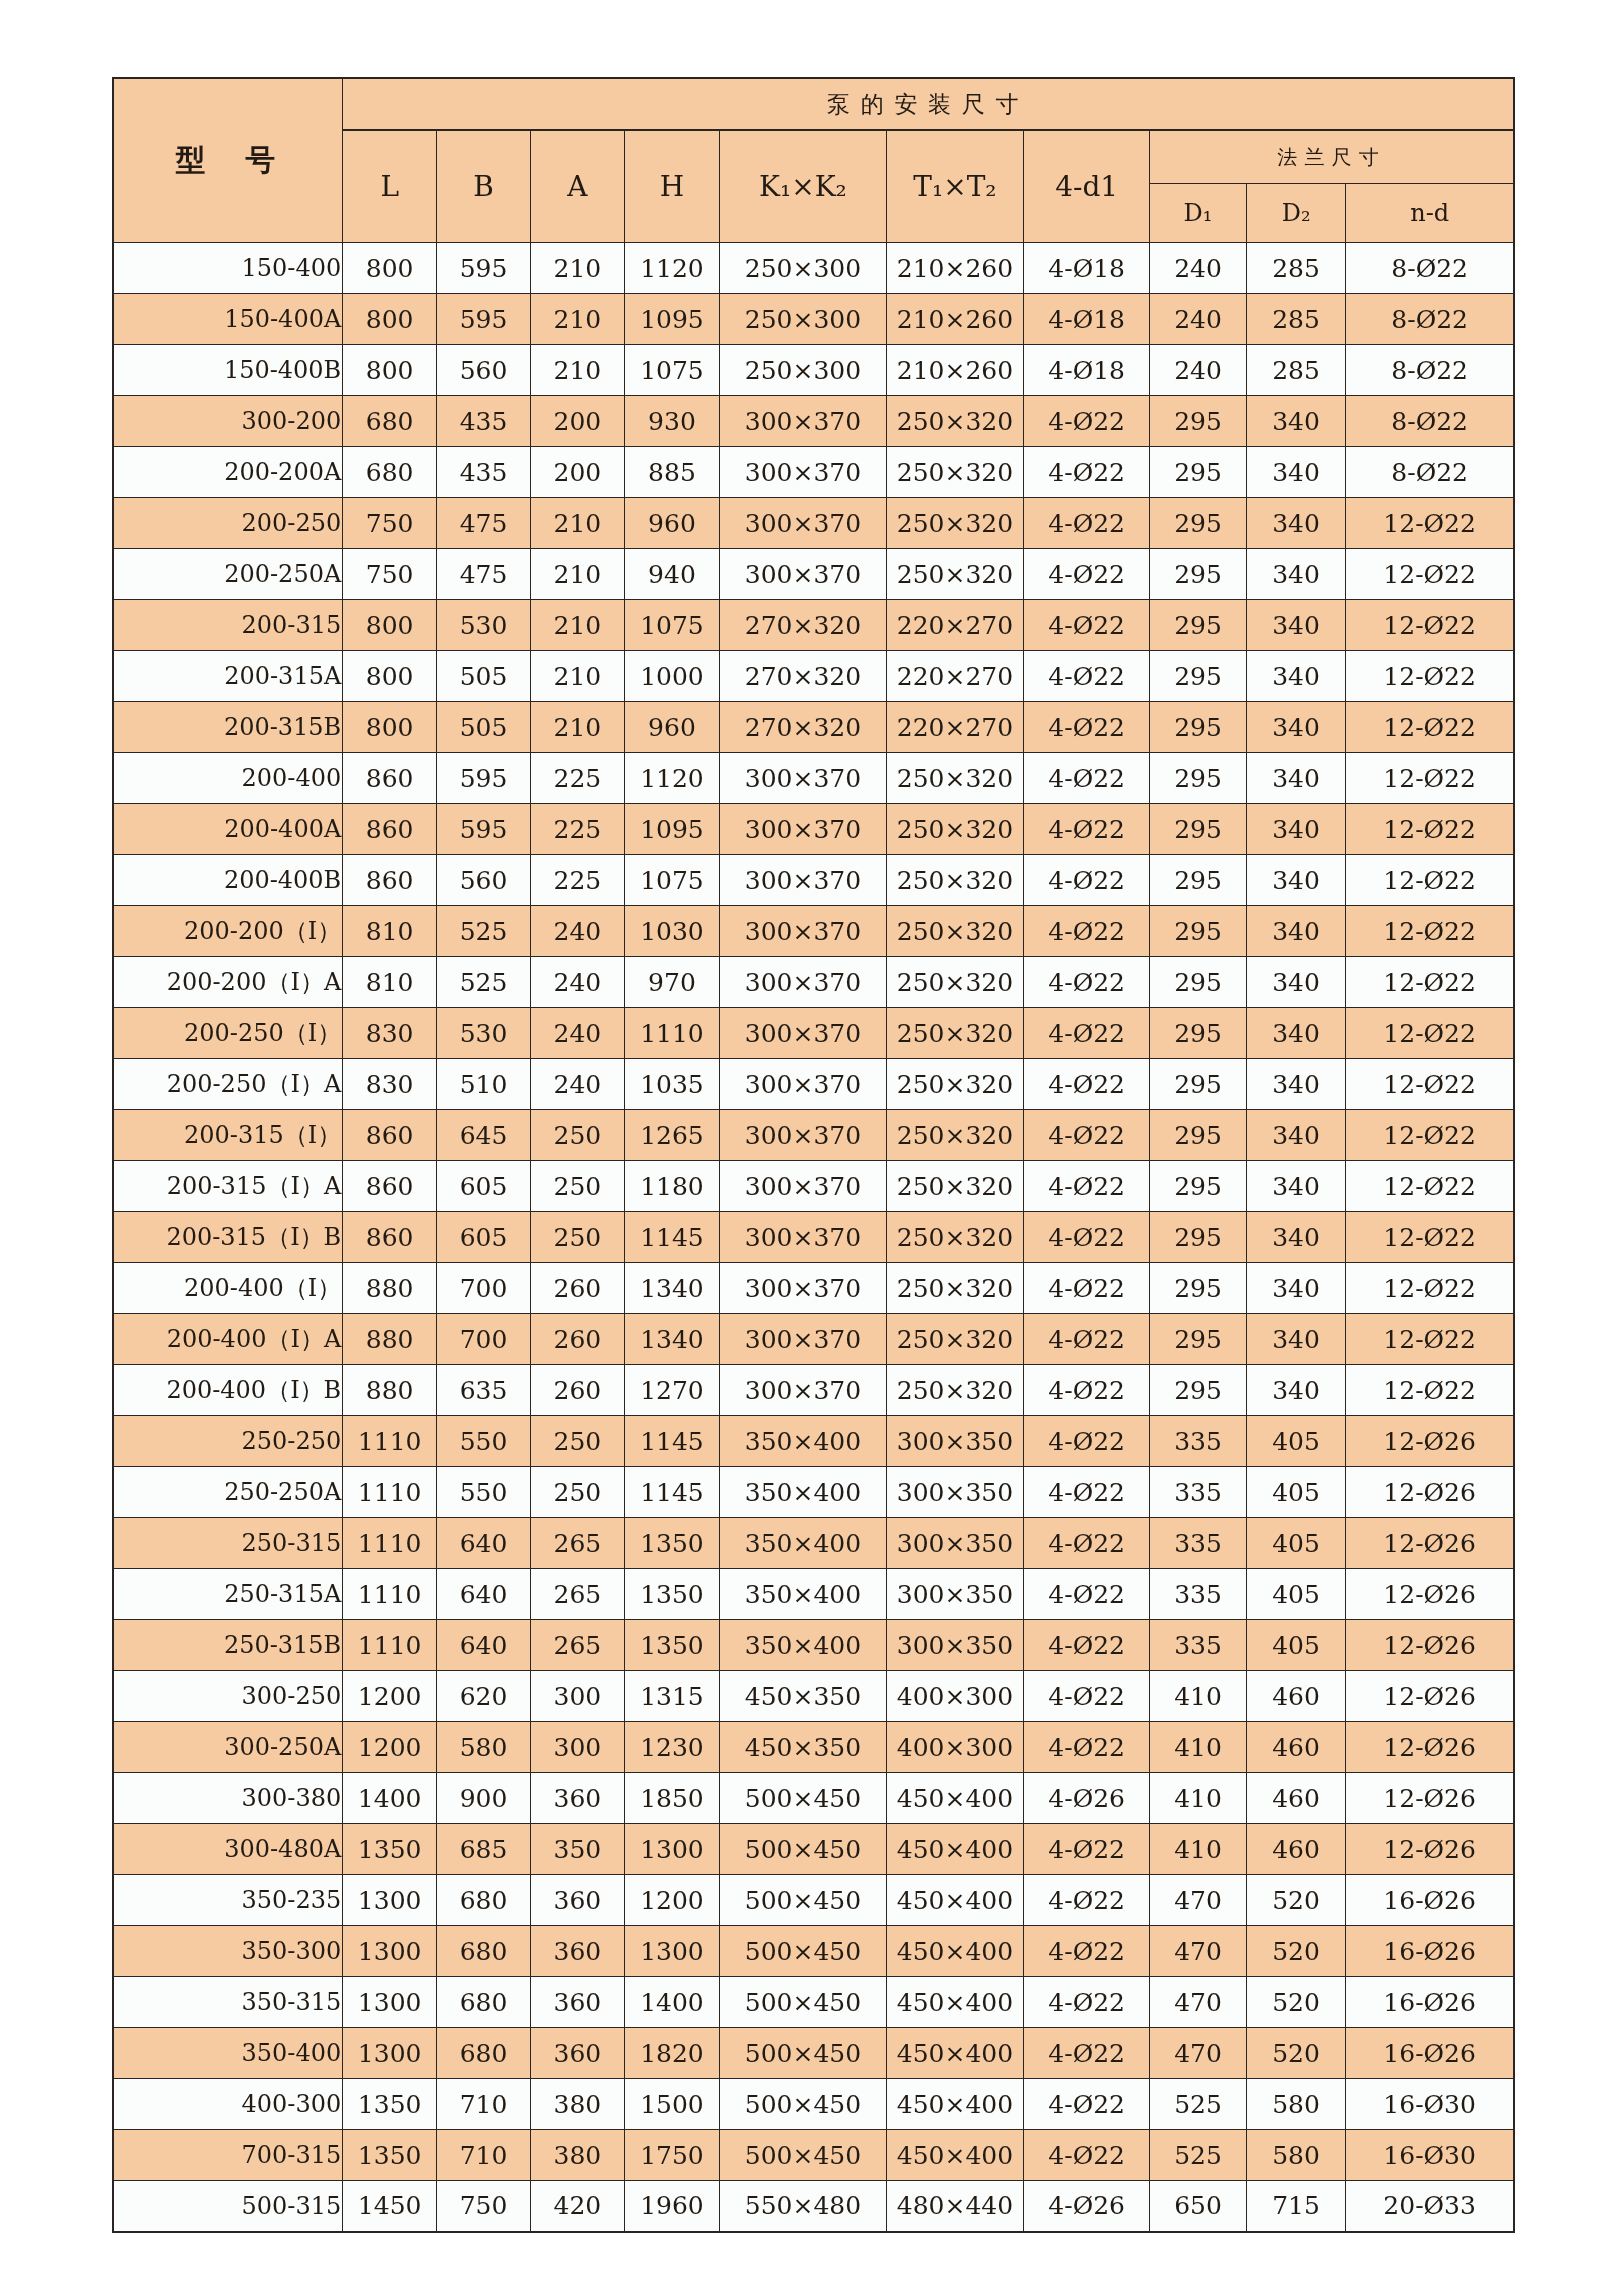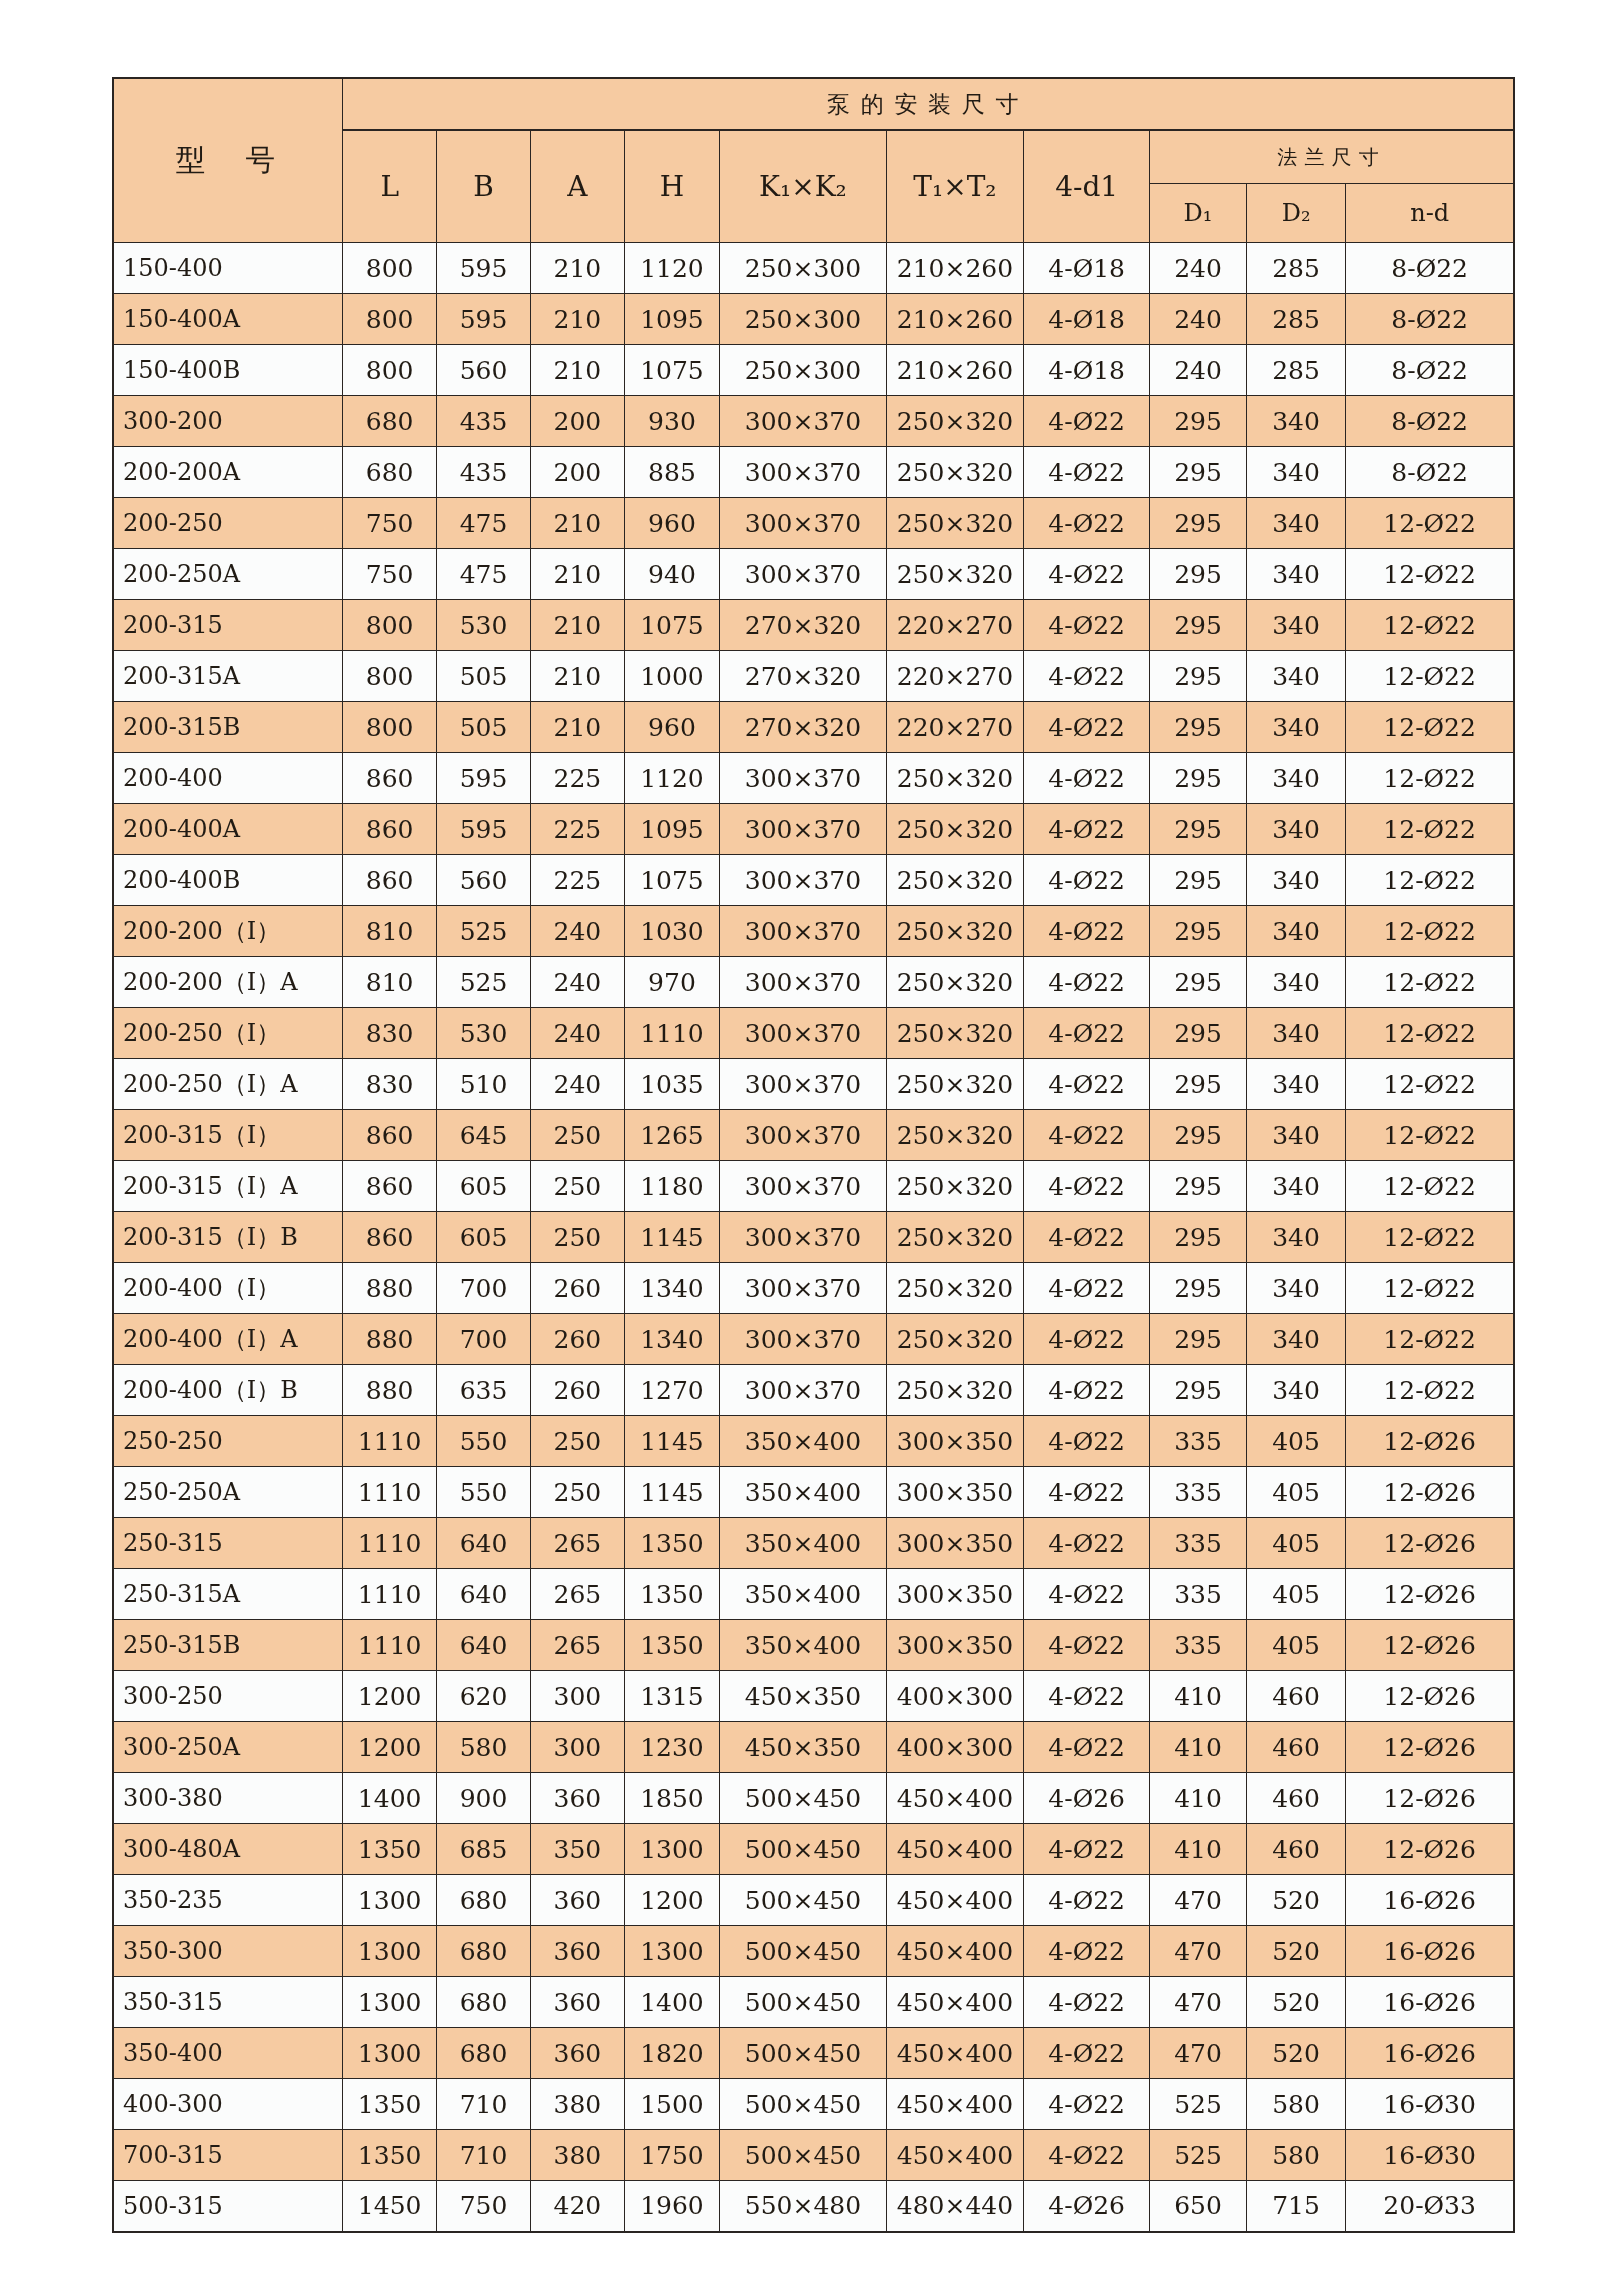--- a/index.html
+++ b/index.html
@@ -41,20 +41,21 @@
   }
   .h-install{
     height:48px;
     font-size:23px;
     letter-spacing:10.7px;
     border-bottom-width:2.7px;
   }
   .h-model{
     font-size:29.6px;
     letter-spacing:5.4px;
+    font-weight:bold;
   }
   .h-col{
     height:109px;
     font-size:28px;
   }
   .h-flange{
     height:50px;
     font-size:20px;
     letter-spacing:7.2px;
   }
@@ -64,22 +65,22 @@
   }
   tbody tr{height:51px;}
   tbody td{
     font-size:25px;
     background:var(--row-white);
   }
   tbody tr:nth-child(even) td{
     background:var(--band);
   }
   tbody td.c-model{
-    text-align:left;
-    padding-left:9px;
+    text-align:right;
+    padding-left:26px;
     font-size:24px;
   }
   
   col.w-model{width:16.4%;}
   col.w-L{width:6.7%;}
   col.w-B{width:6.7%;}
   col.w-A{width:6.7%;}
   col.w-H{width:6.8%;}
   col.w-K{width:11.9%;}
   col.w-T{width:9.8%;}

